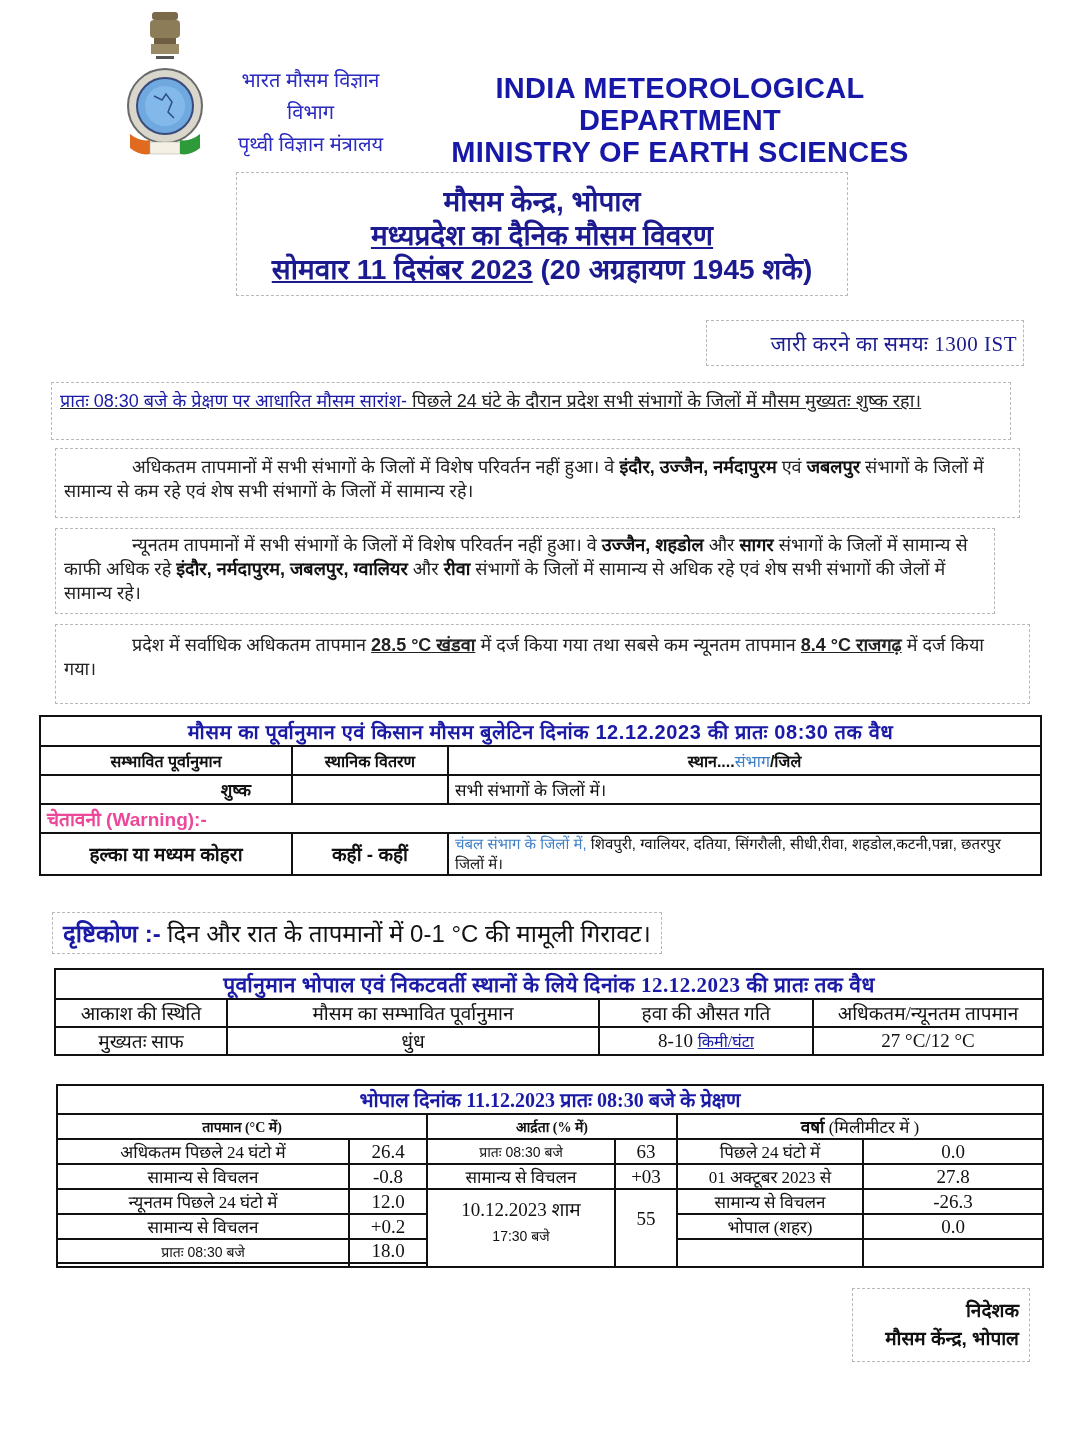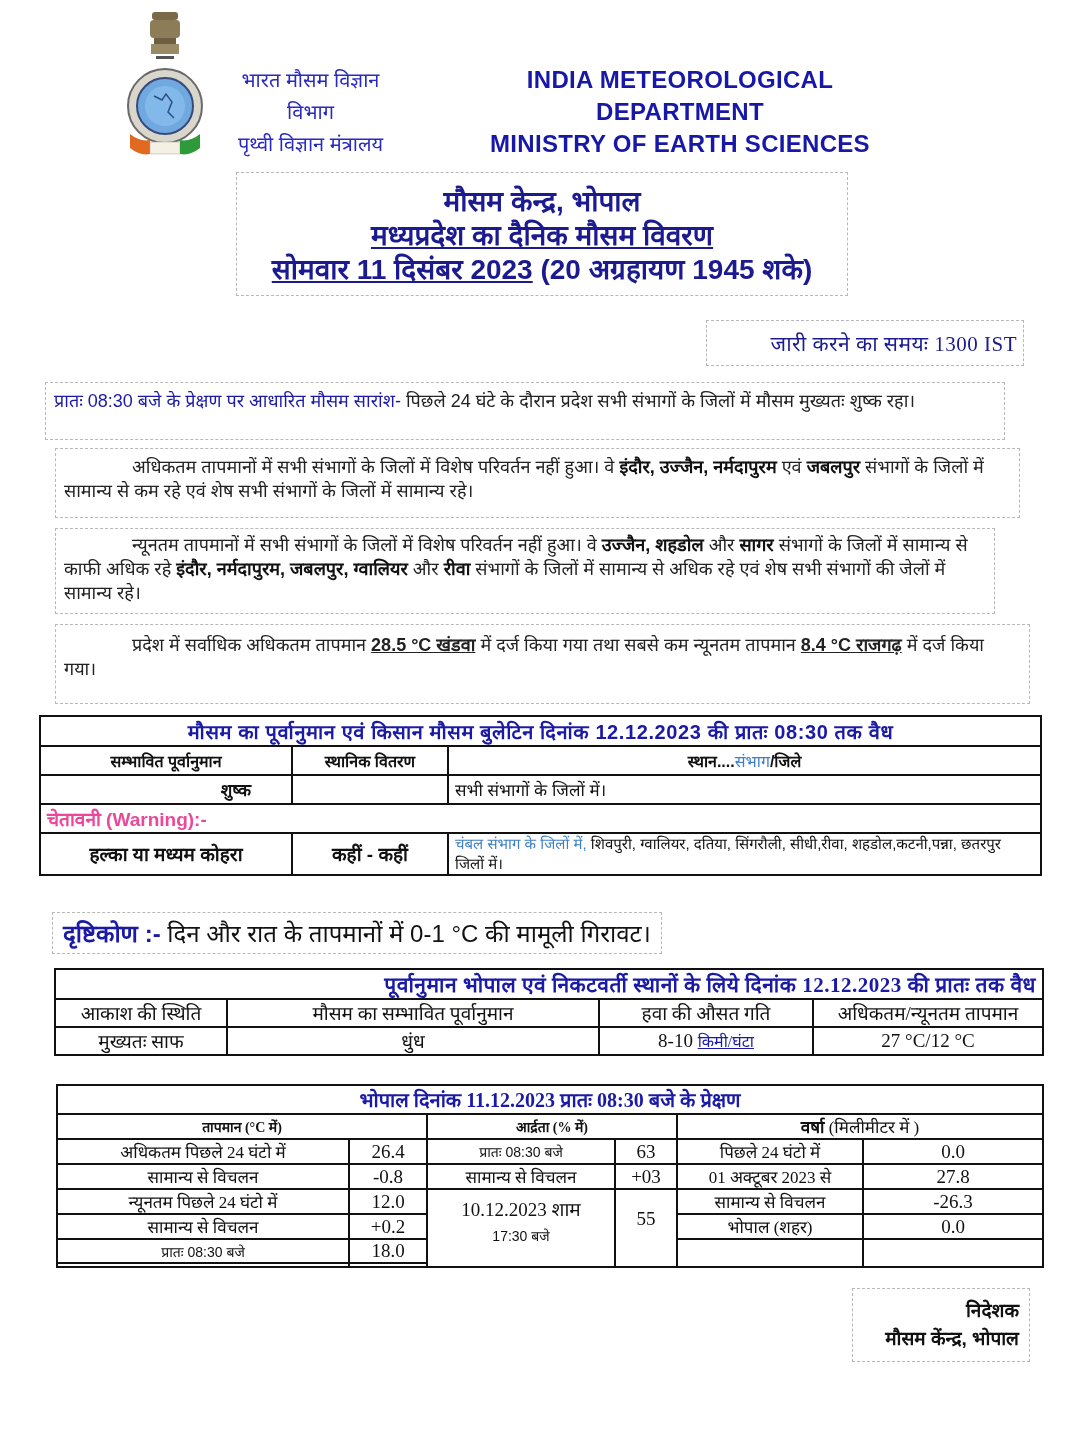--- a/index.html
+++ b/index.html
@@ -8,37 +8,37 @@
   .abs { position: absolute; }
   .dash { border: 1px dashed #b8b8b8; }
   .navy { color: #1b1b8f; }
   .lightblue { color: #3f7fc6; }
   .serif { font-family: "Liberation Serif", "DejaVu Serif", serif; }
 
   
   #logo { left: 126px; top: 8px; width: 78px; height: 152px; }
   #hindi-dept { left: 218px; top: 64px; width: 185px; text-align: center; font-size: 20px;
                 line-height: 32px; color: #2a2ac0; }
-  #eng-dept { left: 440px; top: 64px; width: 480px; text-align: center; font-size: 24px;
+  #eng-dept { left: 440px; top: 72px; width: 480px; text-align: center; font-size: 29px;
               line-height: 32px; font-weight: bold; color: #1818a8; letter-spacing: 0.3px; }
 
   
   #title-box { left: 236px; top: 172px; width: 610px; height: 122px; }
   #title-box .t { text-align: center; font-weight: bold; color: #1b1b8f; font-size: 28px;
                   line-height: 34px; }
   #title-box .u { text-decoration: underline; }
 
   
   #issue-time { left: 706px; top: 320px; width: 318px; height: 46px; font-size: 21px;
                 line-height: 46px; text-align: right; padding-right: 6px; box-sizing: border-box;
                 letter-spacing: 0.5px; }
 
   .para { font-size: 18px; line-height: 24px; color: #222; }
   .para b { color: #111; margin-top: 38px; }
-  #summary { left: 45px; top: 382px; width: 960px; height: 58px; padding: 6px 8px; box-sizing: border-box; }
+  #summary { left: 51px; top: 382px; width: 960px; height: 58px; padding: 6px 8px; box-sizing: border-box; text-decoration: underline; }
   #summary .lead { color: #1a1aa6; }
   #maxtemp { left: 55px; top: 448px; width: 965px; height: 70px; padding: 6px 8px; box-sizing: border-box; }
   #mintemp { left: 55px; top: 528px; width: 940px; height: 86px; padding: 4px 8px; box-sizing: border-box; }
   #extremes { left: 55px; top: 624px; width: 975px; height: 80px; padding: 8px 8px; box-sizing: border-box; }
   .indent { display: inline-block; width: 68px; }
   .uline { text-decoration: underline; font-weight: bold; }
 
   
   table.grid { border-collapse: collapse; position: absolute; padding-left: 20px; }
   table.grid td { border: 2px solid #111; padding: 0 6px; }
@@ -52,21 +52,21 @@
   #bulletin .big { font-weight: bold; font-size: 19px; text-align: center; height: 40px; }
   #bulletin .loc { font-size: 15px; line-height: 20px; }
 
   #outlook { left: 52px; top: 912px; width: 610px; height: 42px; font-size: 24px; line-height: 42px;
              padding-left: 10px; box-sizing: border-box; }
   #outlook b { color: #1a1aa6; }
 
   #bhopal-fc { left: 54px; top: 968px; width: 990px; }
   #bhopal-fc td { font-family: "Liberation Serif", "DejaVu Serif", serif; text-align: center;
                   font-size: 19px; height: 25px; }
-  #bhopal-fc .hdr { color: #1a1aa6; font-weight: bold; font-size: 21px; letter-spacing: 0.5px; text-align: right; }
+  #bhopal-fc .hdr { color: #1a1aa6; font-weight: bold; font-size: 21px; letter-spacing: 0.5px; }
 
   #obs { left: 56px; top: 1084px; width: 988px; }
   #obs td { font-family: "Liberation Serif", "DejaVu Serif", serif; text-align: center; font-size: 17px;
             height: 22px; padding: 0 4px; }
   #obs .hdr { color: #1a1aa6; font-weight: bold; font-size: 20px; height: 24px; }
   #obs .colh { font-weight: bold; font-size: 14px; }
   #obs .val { font-size: 19px; }
   #obs .sm { font-family: "Liberation Sans", "DejaVu Sans", sans-serif; font-size: 14px; }
 
   #signature { left: 852px; top: 1288px; width: 178px; height: 74px; text-align: right;

